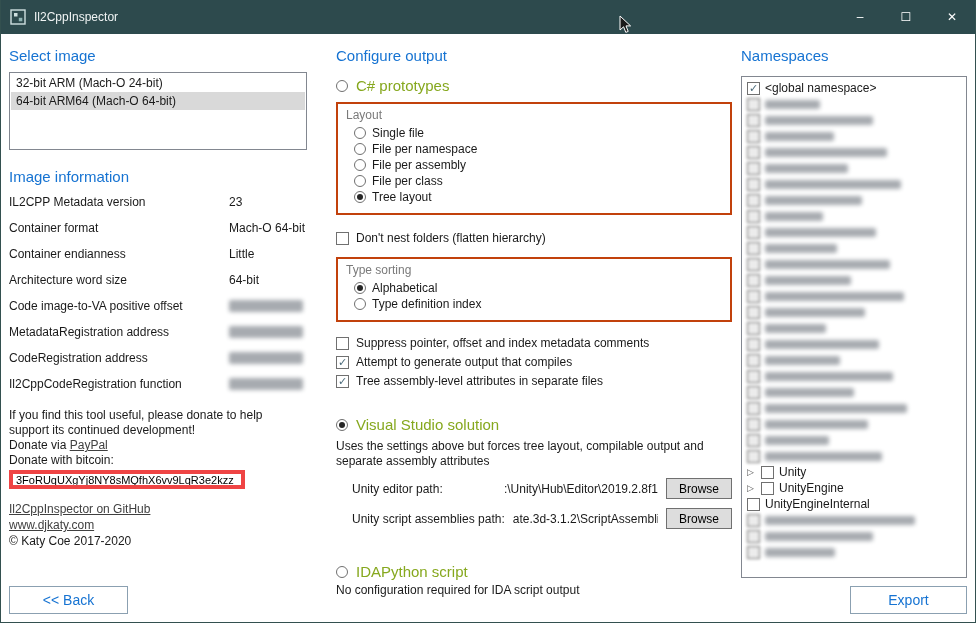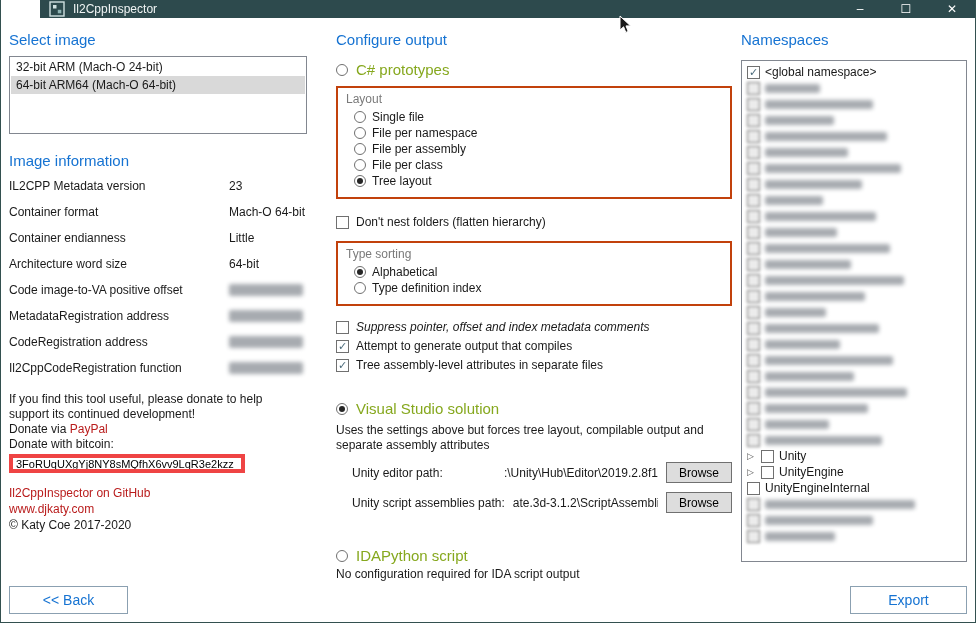--- a/index.html
+++ b/index.html
@@ -8,21 +8,21 @@
     font-family: "Liberation Sans", sans-serif;
     font-size: 12px;
     color: #1a1a1a;
     background: #fff;
     overflow: hidden;
     position: relative;
   }
   .window { width: 976px; height: 623px; border: 1px solid #33504f; border-top: none; display: flex; flex-direction: column; }
 
   
-  .titlebar { height: 18px; background: #2d4a4d; color: #fff; display: flex; align-items: center; flex: none; margin-left: 39px; }
+  .titlebar { height: 34px; background: #2d4a4d; color: #fff; display: flex; align-items: center; flex: none; }
   .app-icon { width: 16px; height: 16px; margin: 0 8px 0 9px; flex: none; }
   .titlebar-title { font-size: 12px; color: #f0f4f4; }
   .titlebar-spacer { flex: 1; }
   .win-btn { width: 46px; height: 30px; display: flex; align-items: center; justify-content: center; color: #fff; font-size: 12px; cursor: pointer; }
 
   
   .main { position: relative; flex: 1; background: #fff; }
   .col-left  { position: absolute; left: 8px;   top: 0; width: 298px; height: 100%; }
   .col-mid   { position: absolute; left: 335px; top: 0; width: 396px; height: 100%; }
   .col-right { position: absolute; left: 740px; top: 0; width: 226px; height: 100%; }
@@ -34,21 +34,21 @@
   .list-item { padding: 2px 5px; white-space: nowrap; cursor: default; }
   .list-item.selected { background: #d9d9d9; }
 
   .info-table { margin-top: 10px; }
   .info-row { display: flex; height: 26px; align-items: flex-start; }
   .info-key { width: 220px; flex: none; }
   .redacted-value { display: inline-block; width: 74px; height: 12px; background: #a7abb0; filter: blur(2px); border-radius: 2px; margin-top: 1px; }
 
   .donate-text { margin-top: 5px; line-height: 15px; width: 292px; }
   .donate-line { line-height: 15px; }
-  .link { color: #b91c1c; cursor: pointer; }
+  .link { color: #404040; text-decoration: underline; cursor: pointer; }
   .btc-input { width: 236px; height: 19px; border: 4px solid #ef4444; font-size: 11px; padding: 1px 3px; font-family: "Liberation Sans", sans-serif; margin-top: 2px; display: block; }
   .links-block { margin-top: 12px; }
   .links-block div { line-height: 16px; }
 
   .nav-btn { position: absolute; bottom: 8px; height: 28px; background: #fff; border: 1px solid #8ba0b1; color: #1673d2; font-size: 14px; display: flex; align-items: center; justify-content: center; cursor: pointer; font-family: "Liberation Sans", sans-serif; }
   .back-btn { left: 0; width: 119px; }
   .export-btn { right: 0; width: 117px; }
 
   
   .cb { width: 13px; height: 13px; border: 1px solid #707070; background: #fff; display: inline-flex; align-items: center; justify-content: center; font-size: 11px; line-height: 11px; color: #4a6a7a; flex: none; cursor: pointer; }
@@ -214,21 +214,21 @@
               <span>Alphabetical</span>
             </div>
             <div class="opt-row">
               <span class="rb"></span>
               <span>Type definition index</span>
             </div>
           </div>
       </div>
 
       <div class="mt14">
-          <div class="cb-row" style="margin-top: 5px; font-style: italic;">
+          <div class="cb-row" style="margin-top: 5px;">
             <span class="cb"></span>
             <span>Suppress pointer, offset and index metadata comments</span>
           </div>
           <div class="cb-row" style="margin-top: 5px;">
             <span class="cb">✓</span>
             <span>Attempt to generate output that compiles</span>
           </div>
           <div class="cb-row" style="margin-top: 5px;">
             <span class="cb">✓</span>
             <span>Tree assembly-level attributes in separate files</span>

